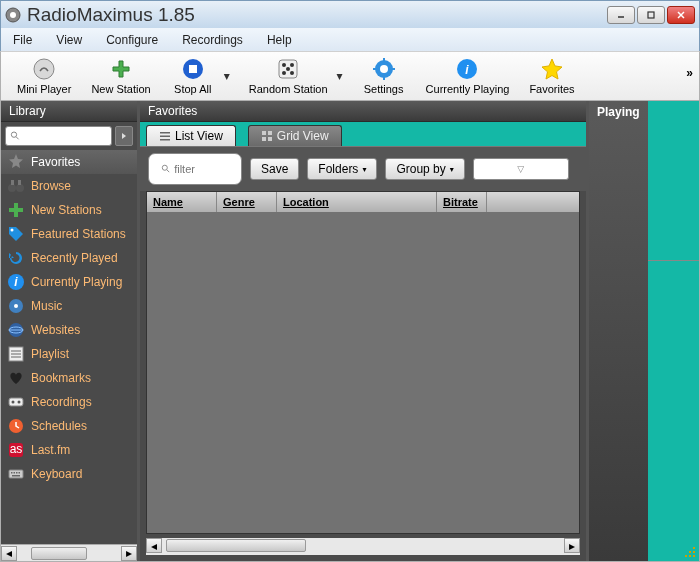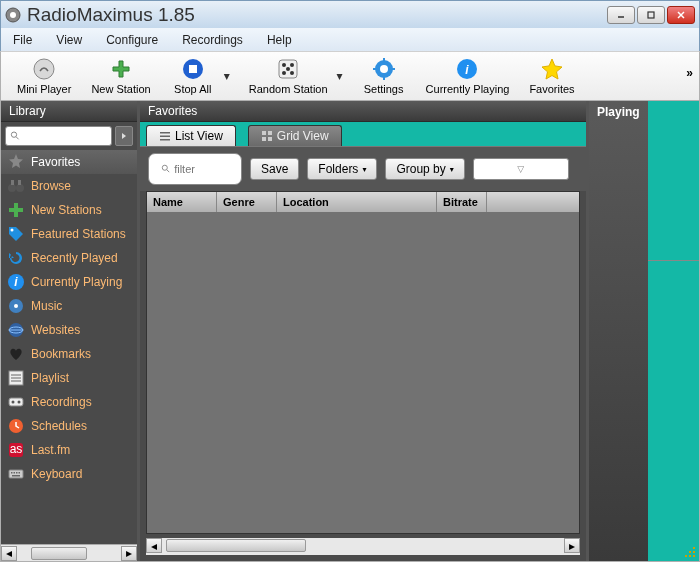--- a/index.html
+++ b/index.html
@@ -52,21 +52,21 @@
 .tabs-row { display: flex; align-items: flex-end; height: 24px; background: #14b8a6; padding-left: 6px; gap: 10px; }
 .tab { display: flex; align-items: center; gap: 4px; padding: 3px 12px; background: linear-gradient(to bottom, #888, #6a6a6a); border: 1px solid #333; border-bottom: none; border-radius: 3px 3px 0 0; color: #eee; cursor: pointer; font-size: 11px; margin-right: 2px; }
 .tab.active { background: linear-gradient(to bottom, #f8f8f8, #e0e0e0); color: #000; }
 .tab svg { width: 12px; height: 12px; }
 .filter-row { display: flex; align-items: center; gap: 8px; padding: 6px 8px; background: #555; border-top: 1px solid #777; }
 .filter-input-wrap { flex: 0 0 94px; display: flex; align-items: center; background: #fff; border: 1px solid #888; border-radius: 7px; height: 32px; padding: 0 12px; }
 .filter-input { border: none; outline: none; width: 100%; font-size: 11px; padding-left: 3px; }
 .btn3d { height: 22px; padding: 0 10px; background: linear-gradient(to bottom, #fafafa, #d8d8d8); border: 1px solid #888; border-radius: 3px; cursor: pointer; font-size: 11px; display: flex; align-items: center; gap: 2px; }
 .btn3d .caret { font-size: 8px; margin-left: 2px; }
 .dropdown-blank { height: 22px; width: 96px; background: #fff; border: 1px solid #888; border-radius: 3px; display: flex; align-items: center; justify-content: center; cursor: pointer; }
-.table-area { flex: 1; background: #727272; margin: 0 6px 4px 6px; border: 1px solid #333; display: flex; flex-direction: column; position: relative; }
+.table-area { flex: 1; background: #727272; margin: 0 6px 4px 6px; border: 1px solid #333; display: flex; flex-direction: column; position: relative; text-decoration: underline; }
 .table-header { display: flex; height: 20px; background: linear-gradient(to bottom, #d8d8d8, #b0b0b0); }
 .th { border-right: 1px solid #888; padding: 2px 6px; font-weight: bold; font-size: 11px; color: #000; display: flex; align-items: center; }
 .table-body { flex: 1; background: #727272; }
 .center-scroll { height: 17px; background: #e8e8e8; display: flex; margin: 0 6px 6px 6px; }
 
 
 .playing { width: 110px; background: #14b8a6; display: flex; flex-direction: row; }
 .playing-header { background: linear-gradient(to bottom, #5a5a5a, #3a3a3a); color: #fff; font-weight: bold; padding: 4px 8px; font-size: 12px; }
 .playing-body { flex: 1; position: relative; }
 .playing-divider { position: absolute; bottom: 300px; left: 0; right: 0; height: 1px; background: #888; }
@@ -276,35 +276,35 @@
               <circle cx="9" cy="9" r="7" fill="#3060a0"></circle>
               <ellipse cx="9" cy="9" rx="7" ry="3" fill="none" stroke="#88c0ff"></ellipse>
               <line x1="2" y1="9" x2="16" y2="9" stroke="#88c0ff"></line>
             </svg>
           </span>
           <span class="side-label">Websites</span>
         </div>
         <div class="sidebar-item">
           <span class="side-icon">
             <svg viewBox="0 0 18 18">
-              <path d="M9 15C3 10 2 6 5 4c2-1 4 1 4 2 0-1 2-3 4-2 3 2 2 6-4 11z" fill="#222"></path>
-            </svg>
-          </span>
-          <span class="side-label">Bookmarks</span>
-        </div>
-        <div class="sidebar-item">
-          <span class="side-icon">
-            <svg viewBox="0 0 18 18">
               <rect x="2" y="2" width="14" height="14" fill="#eee" stroke="#888"></rect>
               <line x1="4" y1="6" x2="14" y2="6" stroke="#666"></line>
               <line x1="4" y1="9" x2="14" y2="9" stroke="#666"></line>
               <line x1="4" y1="12" x2="14" y2="12" stroke="#666"></line>
             </svg>
           </span>
           <span class="side-label">Playlist</span>
+        </div>
+        <div class="sidebar-item">
+          <span class="side-icon">
+            <svg viewBox="0 0 18 18">
+              <path d="M9 15C3 10 2 6 5 4c2-1 4 1 4 2 0-1 2-3 4-2 3 2 2 6-4 11z" fill="#222"></path>
+            </svg>
+          </span>
+          <span class="side-label">Bookmarks</span>
         </div>
         <div class="sidebar-item">
           <span class="side-icon">
             <svg viewBox="0 0 18 18">
               <rect x="2" y="5" width="14" height="8" rx="2" fill="#eee" stroke="#888"></rect>
               <circle cx="6" cy="9" r="1.5" fill="#555"></circle>
               <circle cx="12" cy="9" r="1.5" fill="#555"></circle>
             </svg>
           </span>
           <span class="side-label">Recordings</span>

